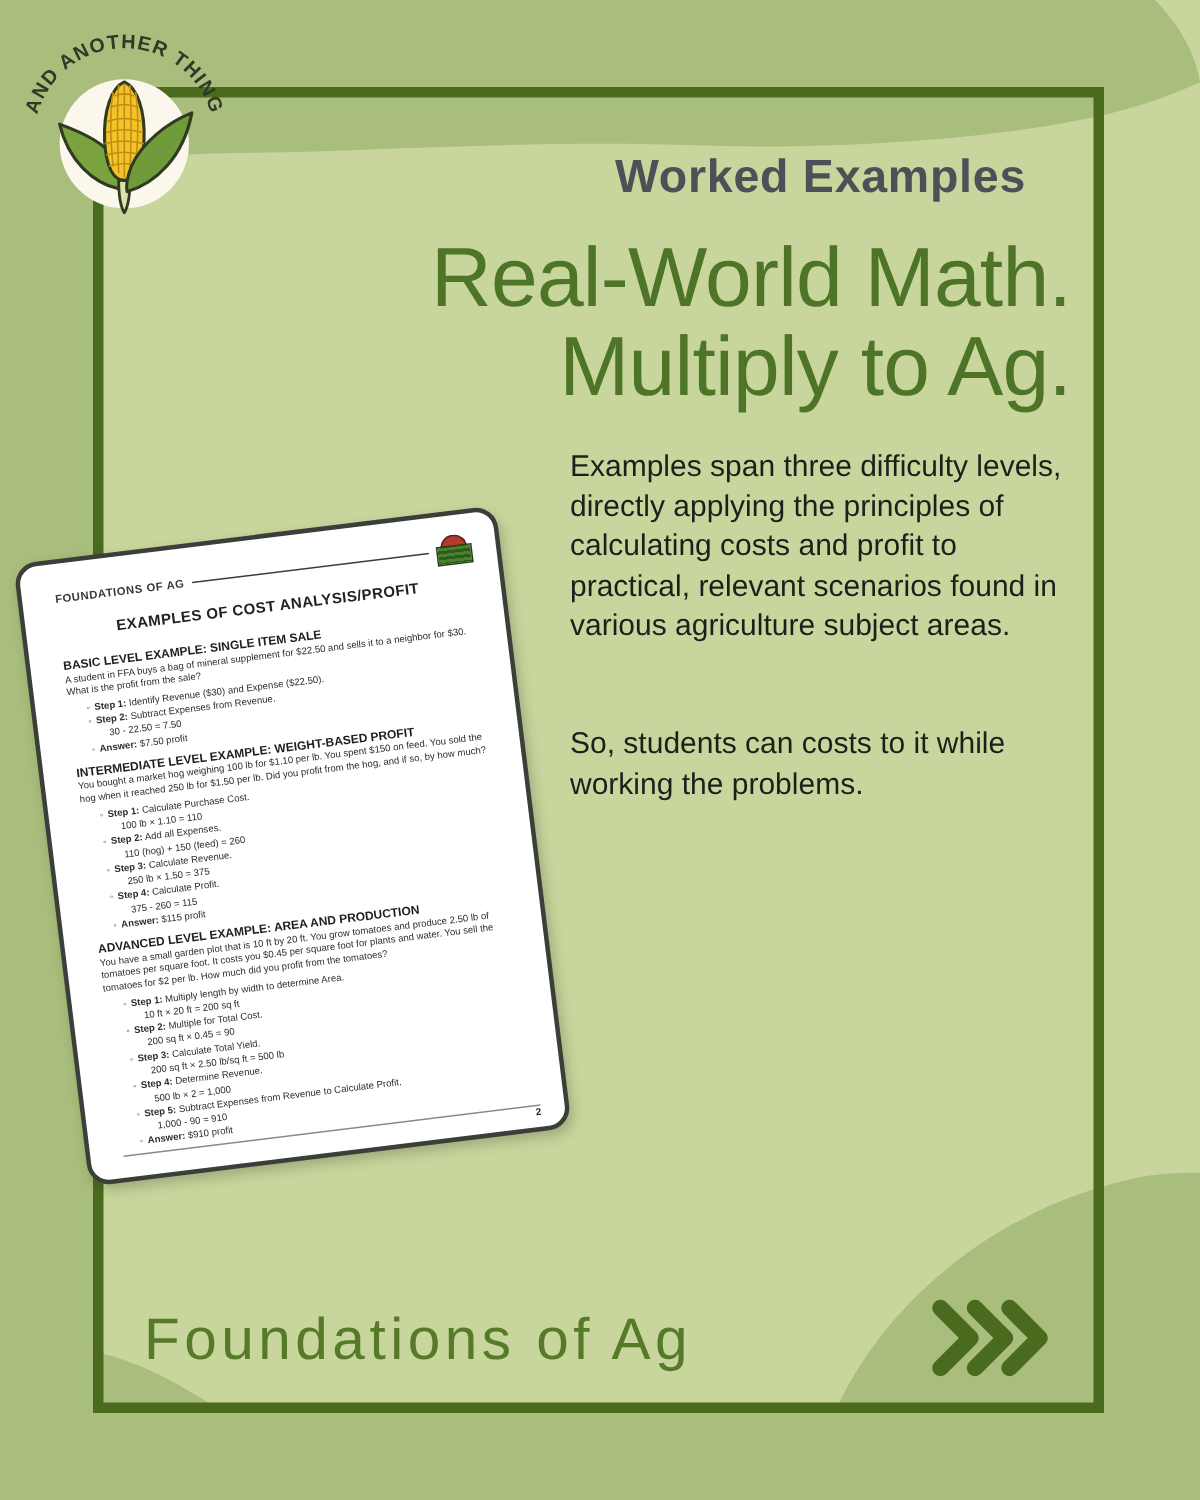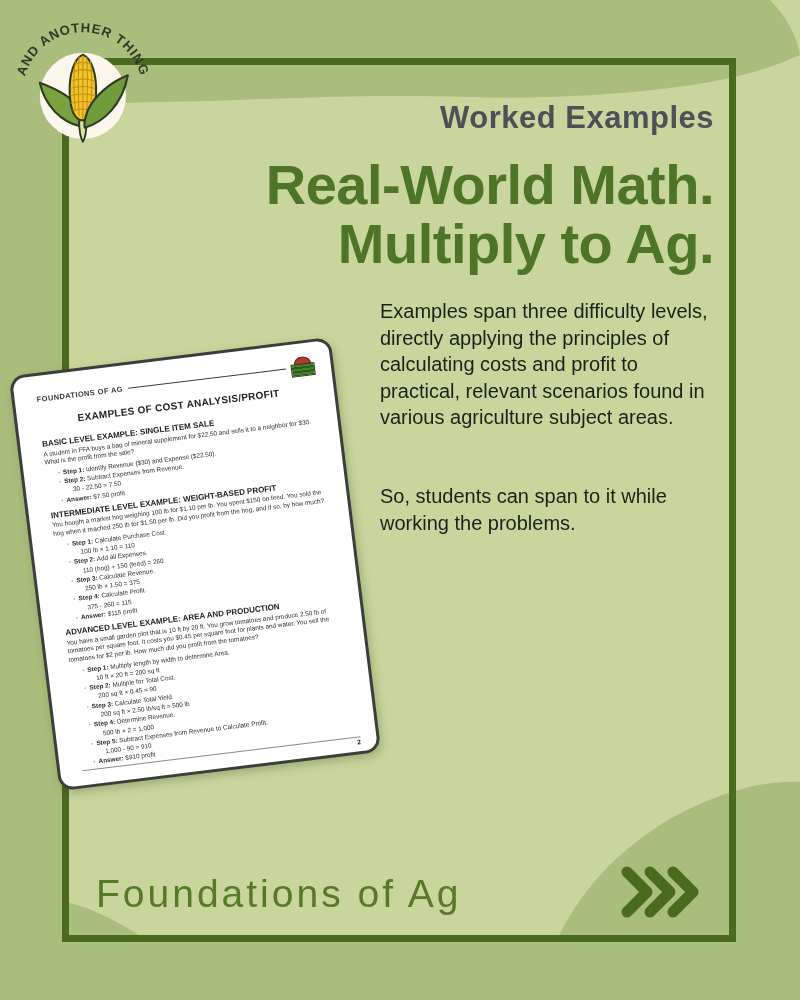--- a/index.html
+++ b/index.html
@@ -18,22 +18,22 @@
     font-family:"Liberation Sans","DejaVu Sans",sans-serif;
   }
   .bg{position:absolute;inset:0;width:800px;height:1000px;display:block;}
 
   
   .logo{position:absolute;left:6px;top:4px;width:150px;height:150px;}
   .logo svg{width:100%;height:100%;display:block;}
 
   
   .head-block{position:absolute;top:100px;right:86px;width:600px;text-align:right;}
-  .kicker{font-size:31px;font-weight:700;color:var(--kicker-gray);letter-spacing:.5px;}
-  .big-title{margin:20px 0 4px;font-size:56px;line-height:1.05;font-weight:700;
+  .kicker{font-size:31px;font-weight:700;color:var(--kicker-gray);letter-spacing:.5px;margin-right:30px;}
+  .big-title{margin:20px 0 4px;font-size:56px;line-height:1.05;font-weight:400;
     color:var(--heading-green);letter-spacing:-.5px;}
 
   
   .paras{position:absolute;top:298px;right:82px;width:338px;text-align:left;
     color:var(--body-text);font-size:20px;line-height:1.33;font-weight:400;}
   .paras p{margin:0;}
   .paras p + p{margin-top:52px;}
 
   
   .brand-bar{position:absolute;left:96px;top:872px;font-size:39px;letter-spacing:3px;
@@ -114,21 +114,21 @@
     </svg>
   </div>
 
   <div class="head-block">
     <div class="kicker">Worked Examples</div>
     <h1 class="big-title"><span>Real-World Math.</span><br><span>Multiply to Ag.</span></h1>
   </div>
 
   <div class="paras">
     <p>Examples span three difficulty levels, directly applying the principles of calculating costs and profit to practical, relevant scenarios found in various agriculture subject areas.</p>
-    <p>So, students can span to it while working the problems.</p>
+    <p>So, students can costs to it while working the problems.</p>
   </div>
 
   <div class="paper">
     <div class="doc-header">
       <span class="doc-brand">FOUNDATIONS OF AG</span>
       <span class="doc-rule"></span>
       <span class="doc-logo">
           <span class="roof"></span>
           <span class="barn"></span>
         </span>

